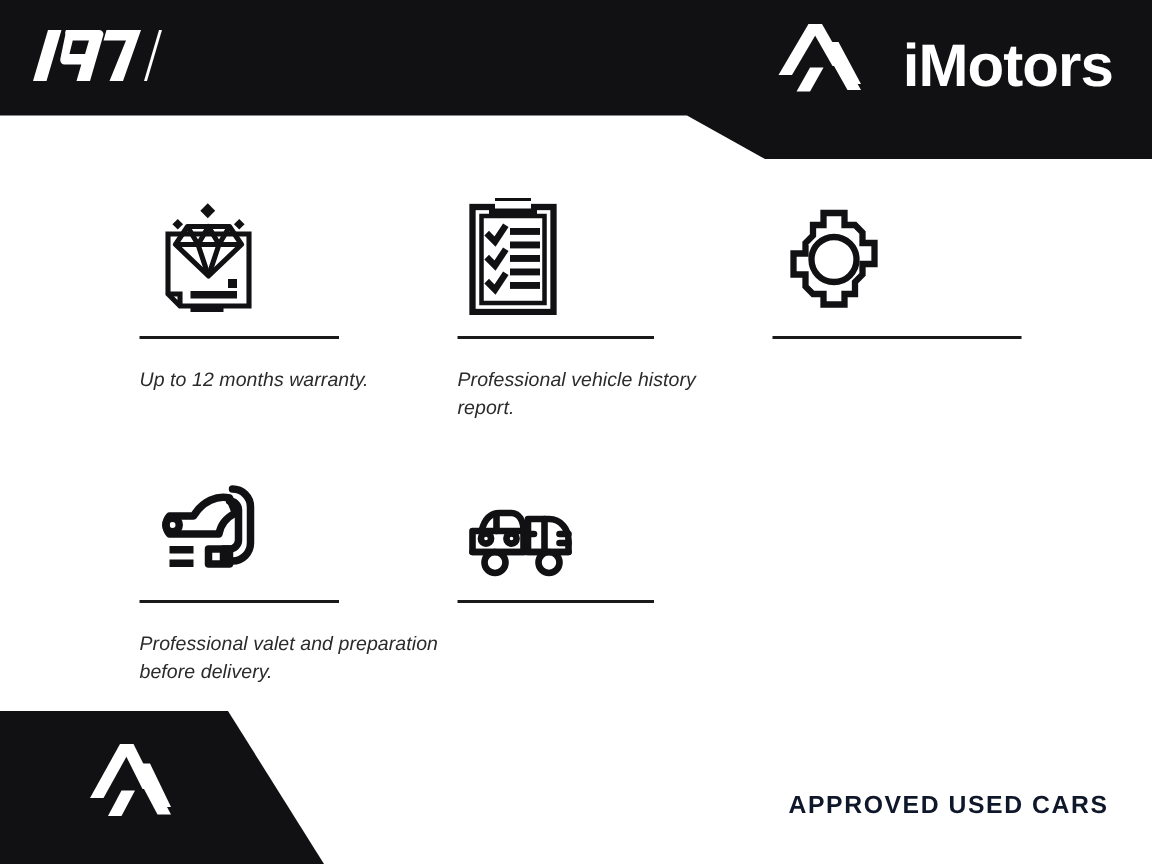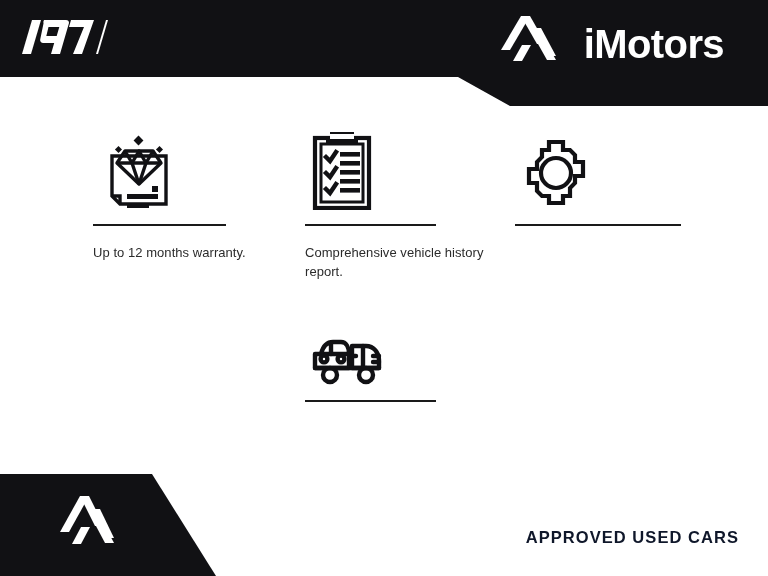--- a/index.html
+++ b/index.html
@@ -42,21 +42,21 @@
   .year-mark {
     margin-top: 7px;
     height: 34px;
     width: 86px;
     position: relative;
   }
   .year-mark svg { display: block; }
 
   .header-right {
     position: absolute;
-    right: 44px;
+    right: 26px;
     top: 16px;
     display: flex;
     align-items: center;
     gap: 28px;
   }
   .brand-mark { width: 58px; height: 56px; display: block; }
   .brand-name {
     color: #ffffff;
     font-size: 40px;
     font-weight: bold;
@@ -64,20 +64,21 @@
     line-height: 1;
   }
 
   
   .features {
     position: absolute;
     left: 0;
     top: 106px;
     width: 768px;
     height: 370px;
+    font-style: italic;
   }
   .feature {
     position: absolute;
     width: 200px;
   }
   .feature-icon {
     height: 82px;
     display: flex;
     align-items: flex-end;
     padding-left: 6px;
@@ -215,33 +216,51 @@
           <rect x="29" y="58" width="20" height="4.6"></rect>
         </g>
         <g fill="none" stroke="#111114" stroke-width="4.4" stroke-linecap="square" stroke-linejoin="miter">
           <polyline points="15,27 19,31 25,22"></polyline>
           <polyline points="15,43 19,47 25,38"></polyline>
           <polyline points="15,59 19,63 25,54"></polyline>
         </g>
       </svg>
     </div>
     <div class="rule"></div>
-    <div class="feature-text">Comprehensive vehicle history report.</div>
+    <div class="feature-text">Professional vehicle history report.</div>
   </div>
 
   <div class="feature col3 rowA">
     <div class="feature-icon">
       <svg width="70" height="72" viewBox="0 0 70 72" aria-hidden="true">
         <path d="M28,4 H42 V12 H49 L54,17 V24 H62 V38 H54 V45 L49,50 V58 H42 V65 H28 V58 H21 L16,53 V45 H8 V31 H16 V24 L21,19 V12 H28 Z" fill="none" stroke="#111114" stroke-width="4.2" stroke-linejoin="miter"></path>
         <circle cx="35" cy="35" r="15" fill="none" stroke="#111114" stroke-width="4.2"></circle>
       </svg>
     </div>
     <div class="rule"></div>
   </div>
 
+  <div class="feature col1 rowB">
+    <div class="feature-icon">
+      <svg width="80" height="66" viewBox="0 0 80 66" aria-hidden="true">
+        <g fill="none" stroke="#111114" stroke-width="5" stroke-linejoin="round" stroke-linecap="round">
+          <path d="M14,24 h16 c6,-10 16,-14 24,-12 l4,10 c-6,3 -10,8 -11,14 h-33 a9,9 0 0 1 0,-12 Z"></path>
+          <circle cx="16" cy="30" r="4.5"></circle>
+          <path d="M56,6 a12,12 0 0 1 12,12 v24 a12,12 0 0 1 -12,12 h-6 v-8 h4 a6,6 0 0 0 6,-6 v-20 a6,6 0 0 0 -6,-6"></path>
+          <path d="M40,46 h14 v10 h-14 Z"></path>
+        </g>
+        <g fill="#111114">
+          <rect x="14" y="44" width="16" height="5"></rect>
+          <rect x="14" y="53" width="16" height="5"></rect>
+        </g>
+      </svg>
+    </div>
+    <div class="rule"></div>
+    <div class="feature-text">Professional valet and preparation before delivery.</div>
+  </div>
 
   <div class="feature col2 rowB">
     <div class="feature-icon">
       <svg width="72" height="54" viewBox="0 0 72 54" aria-hidden="true">
         <g fill="none" stroke="#111114" stroke-width="4.4" stroke-linejoin="round" stroke-linecap="round">
           <path d="M4,22 h34 v14 h-34 Z"></path>
           <path d="M10,22 c2,-8 6,-12 12,-12 h8 c5,0 8,5 8,12"></path>
           <path d="M20,11 v11"></path>
           <circle cx="13" cy="27" r="3.4"></circle>
           <circle cx="30" cy="27" r="3.4"></circle>

